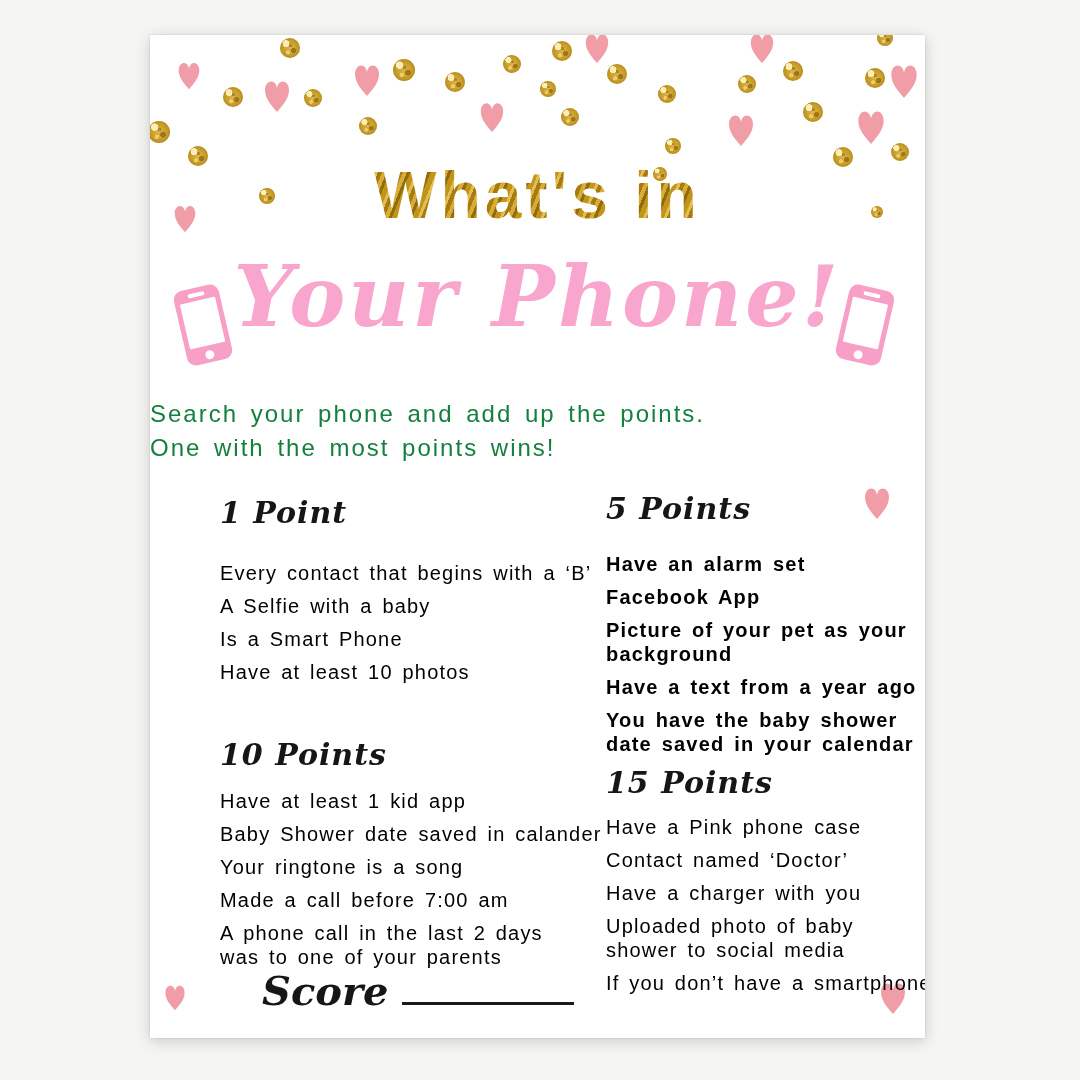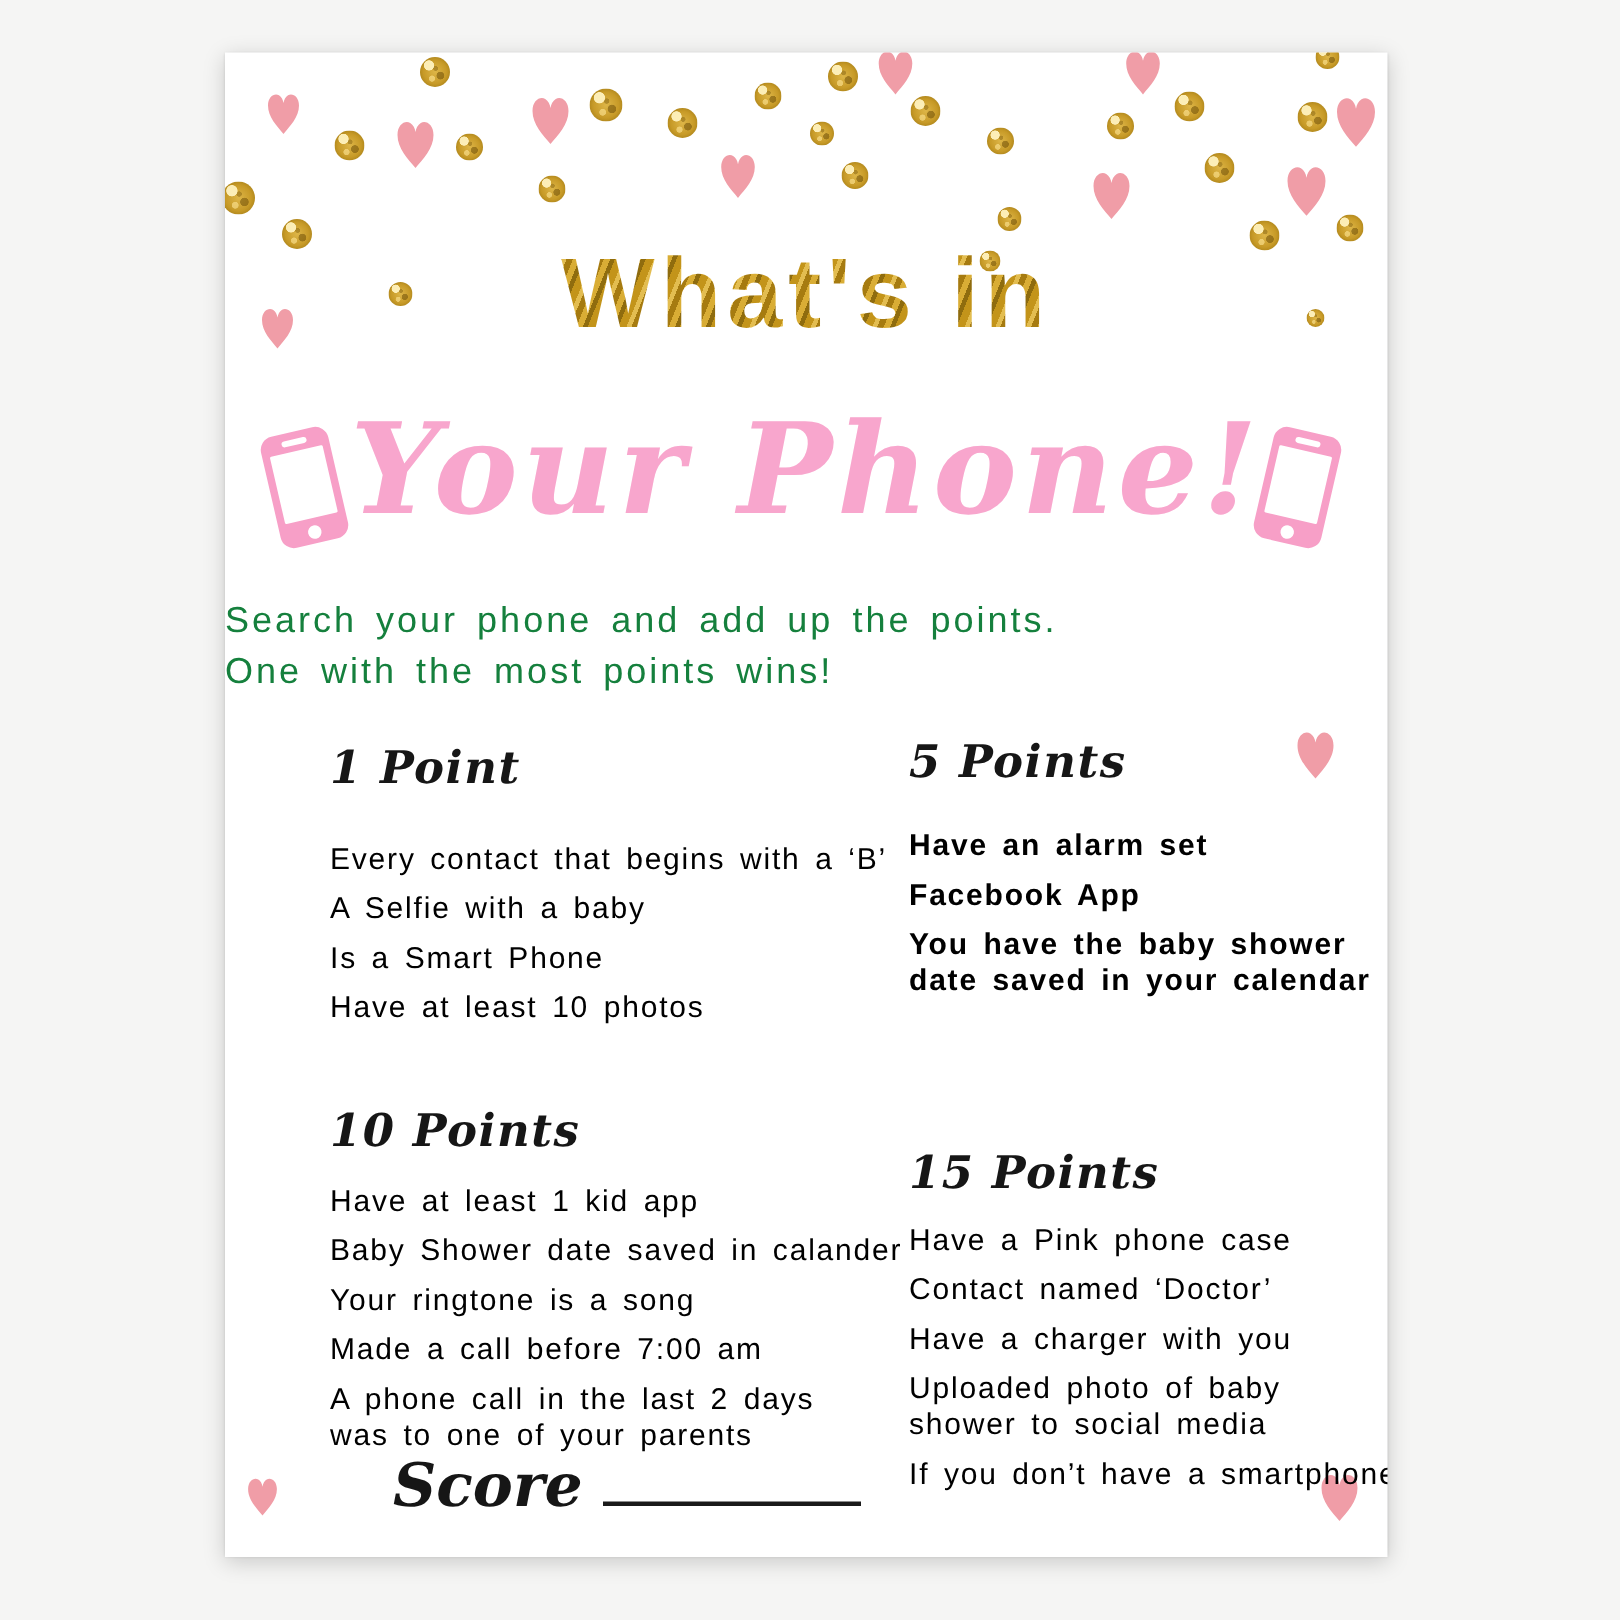--- a/index.html
+++ b/index.html
@@ -23,21 +23,21 @@
   .phone .screen{position:absolute;left:5px;right:5px;top:13px;bottom:17px;background:#fff;border-radius:1px;}
   .phone-left{left:30px;top:252px;transform:rotate(-13deg);}
   .phone-right{left:692px;top:252px;transform:rotate(13deg);}
   
   .title-gold{position:absolute;left:0;top:122px;width:100%;text-align:center;
       font-family:"Liberation Sans", sans-serif;font-weight:bold;font-size:66px;letter-spacing:4px;
       background:repeating-linear-gradient(112deg,#c3941a 0 5px,#e3bd50 5px 8px,#a67b10 8px 12px,#d9ad35 12px 16px,#8f6c0e 16px 19px);
       -webkit-background-clip:text;background-clip:text;color:transparent;}
   .title-pink{position:absolute;left:0;top:212px;width:100%;text-align:center;
       font-family:"DejaVu Serif", serif;font-style:italic;font-weight:bold;font-size:84px;
-      letter-spacing:3px;color:#f8a6cd;margin-top:16px;}
+      letter-spacing:3px;color:#f8a6cd;}
   .instructions{position:absolute;left:0;top:362px;width:100%;text-align:left;
       font-size:24px;line-height:34px;letter-spacing:2px;word-spacing:4px;color:#15803d;}
   
   .section{position:absolute;}
   .section h2{margin:0;font-family:"DejaVu Serif", serif;font-style:italic;font-weight:bold;
       font-size:30px;line-height:52px;letter-spacing:1px;color:#161616;}
   .items p{margin:0 0 9px;font-size:20px;line-height:24px;letter-spacing:1.2px;word-spacing:3px;color:#000000;}
   .nw{white-space:nowrap;}
   .sec-1{left:70px;top:452px;width:340px;}   .sec-1 .items{margin-top:22px;}
   .sec-5{left:456px;top:448px;width:320px;}  .sec-5 .items{margin-top:17px;font-weight:bold;}
@@ -152,20 +152,22 @@
       <p class="nw">Is a Smart Phone</p>
       <p class="nw">Have at least 10 photos</p>
     </div>
   </div>
 
   <div class="section sec-5">
     <h2>5 Points</h2>
     <div class="items">
       <p class="nw">Have an alarm set</p>
       <p class="nw">Facebook App</p>
+      <p>Picture of your pet as your background</p>
+      <p class="nw">Have a text from a year ago</p>
       <p>You have the baby shower date saved in your calendar</p>
     </div>
   </div>
 
   <div class="section sec-10">
     <h2>10 Points</h2>
     <div class="items">
       <p class="nw">Have at least 1 kid app</p>
       <p class="nw">Baby Shower date saved in calander</p>
       <p class="nw">Your ringtone is a song</p>

